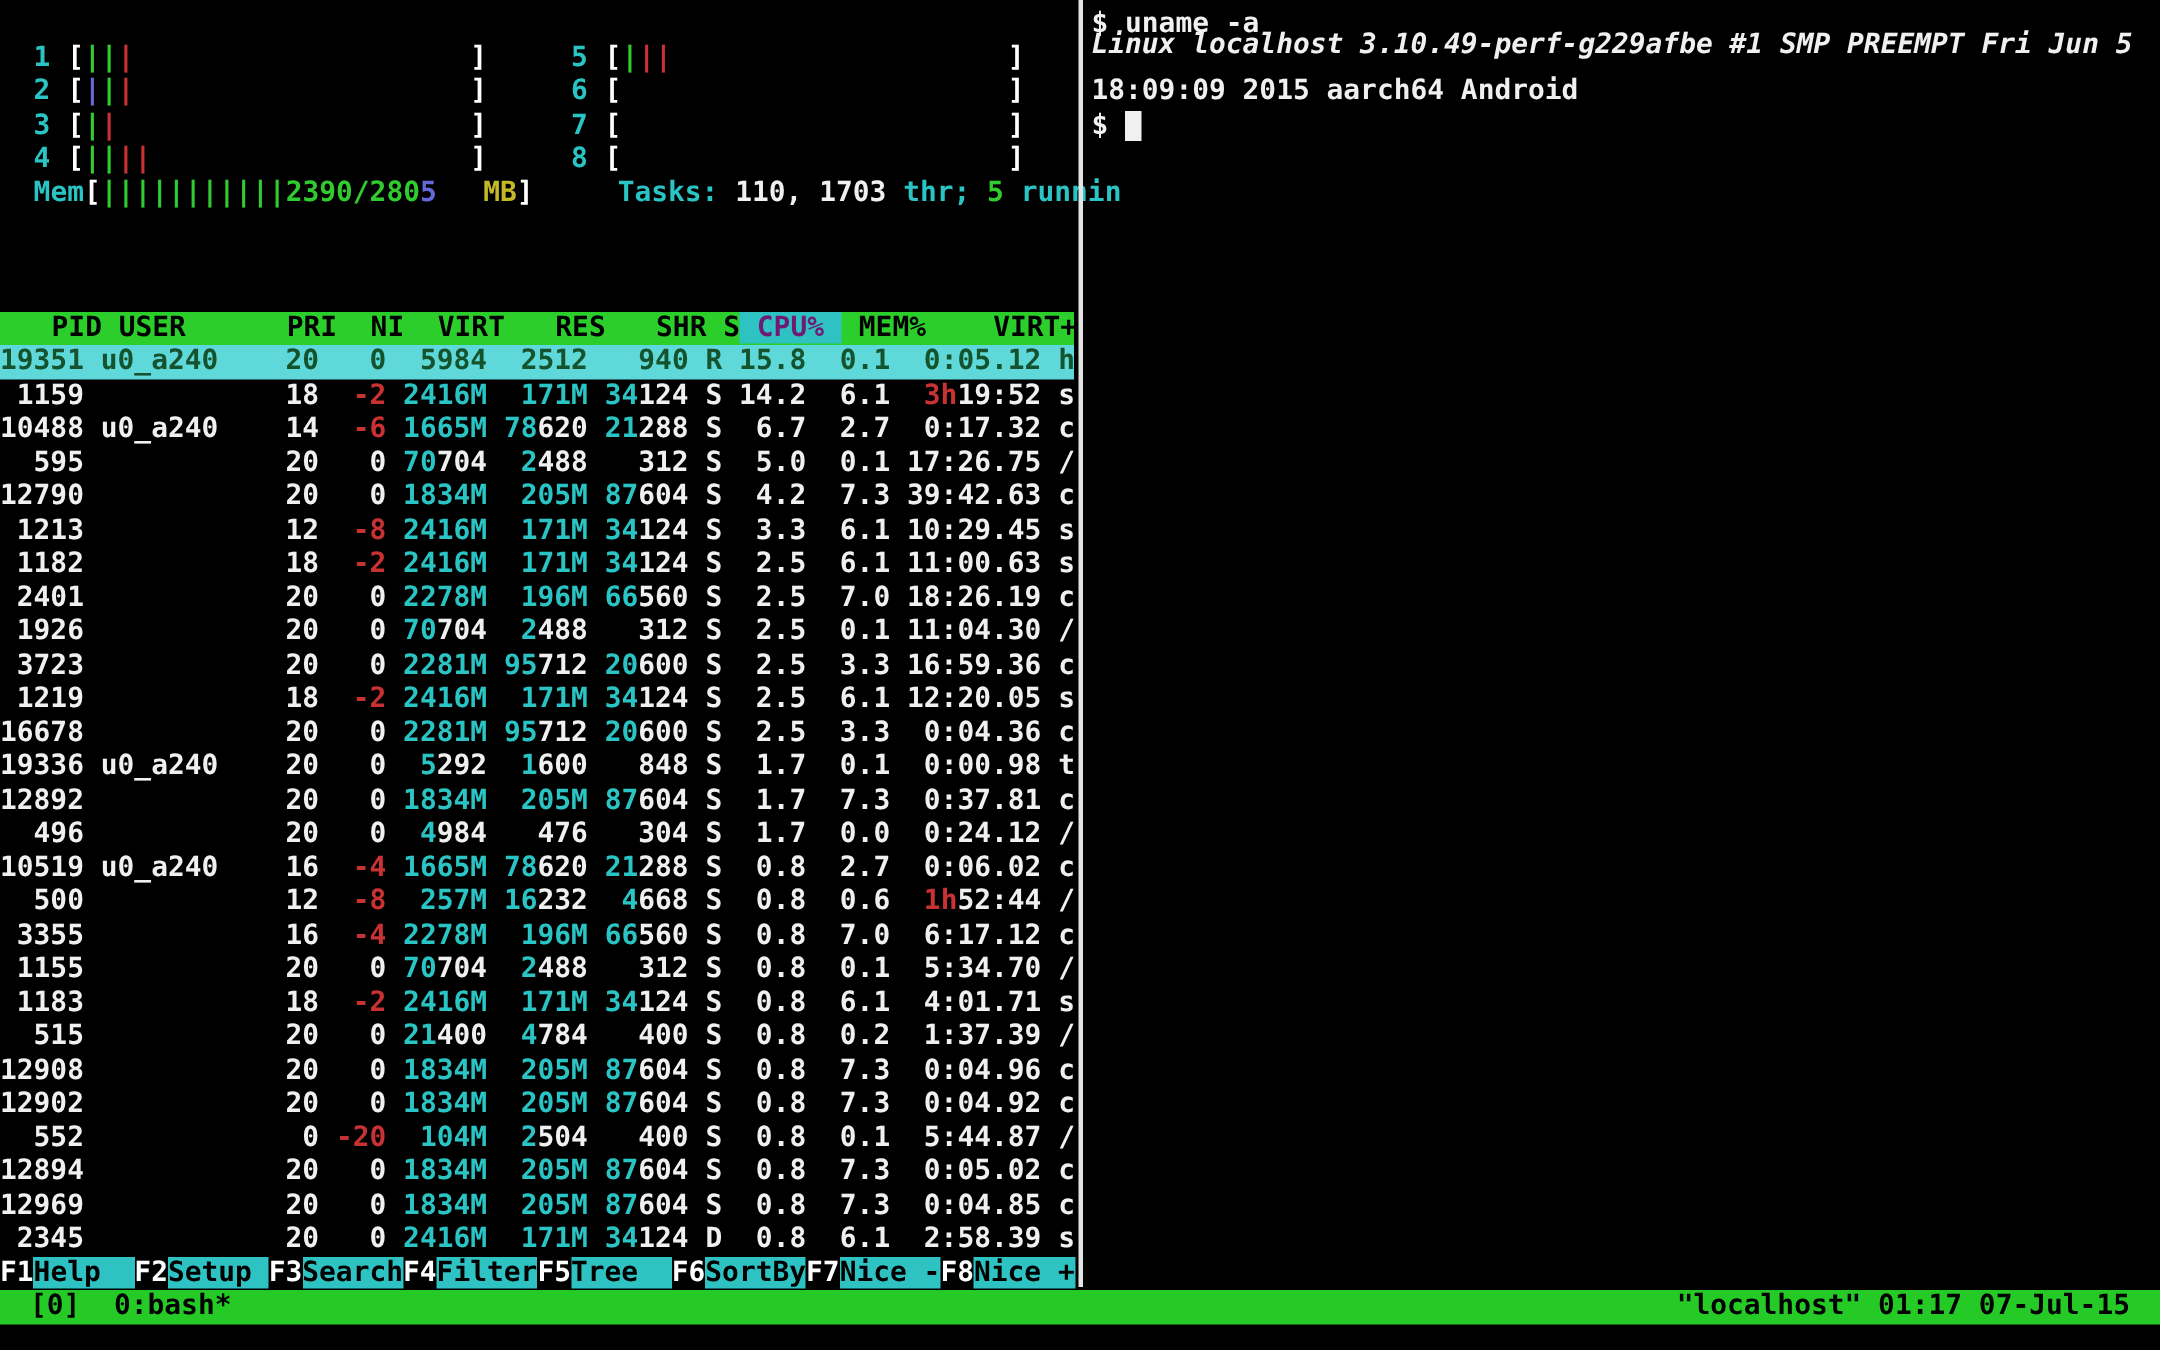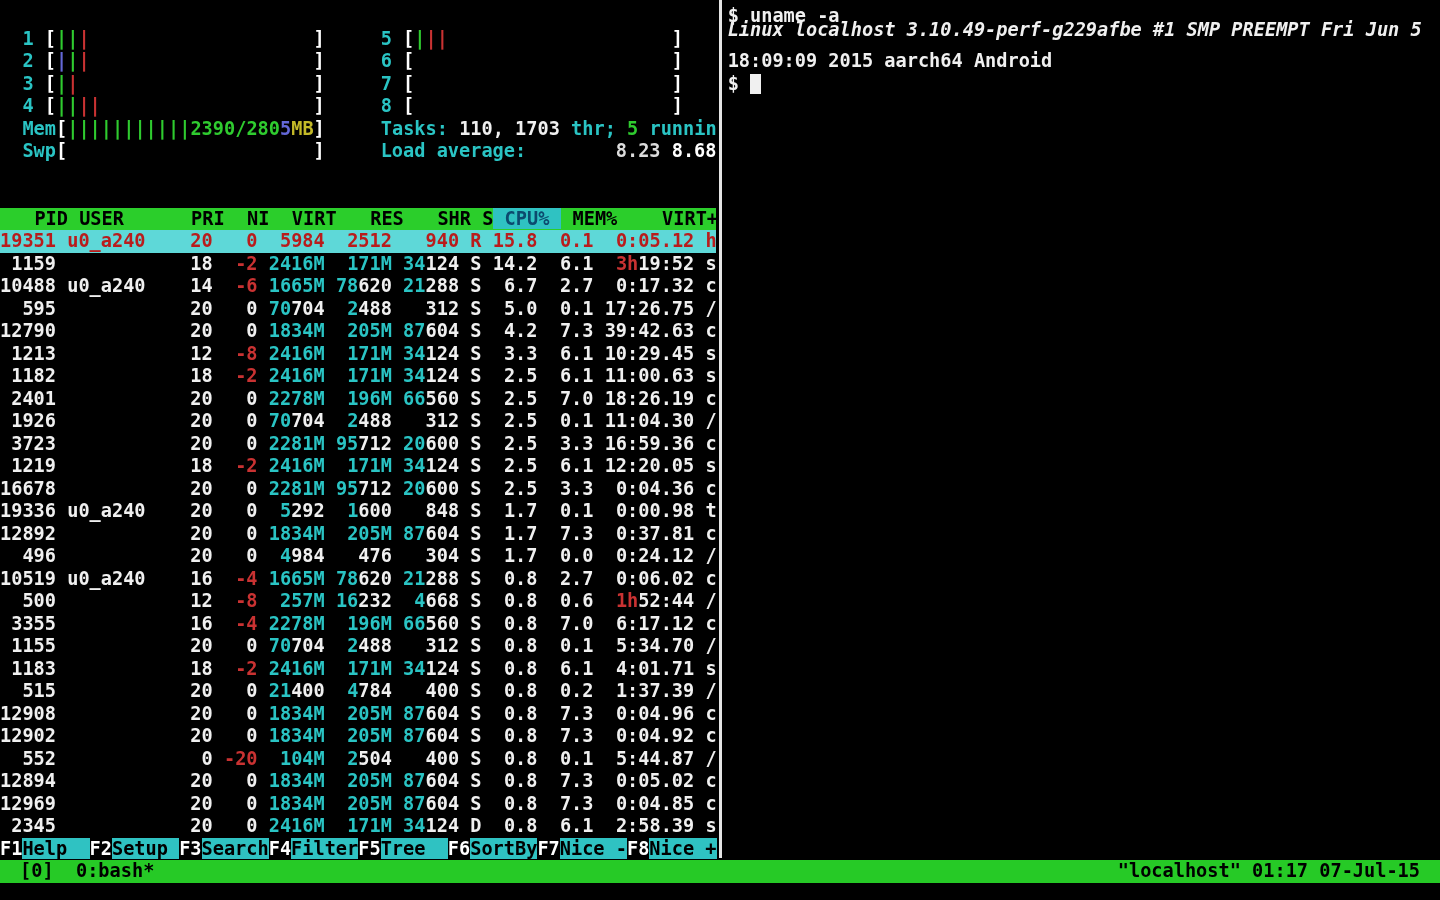--- a/index.html
+++ b/index.html
@@ -13,50 +13,49 @@
   .line{position:absolute;left:0;white-space:pre;height:22.5px;}
   #left-pane,#right-pane{position:absolute;top:0;height:900px;}
   #left-pane{left:0;width:725px;}
   #right-pane{left:65ch;right:0;}
   #divider{position:absolute;top:0;left:calc(64ch + 3px);width:3px;height:858px;background:var(--divider,#e4e4e4);}
   .c-cyan{color:var(--cyan);}
   .c-cyanb{color:var(--cyan-bright);}
   .c-green{color:var(--green);}
   .c-red{color:var(--red);}
   .c-blue{color:var(--blue);}
-  .c-yellow{color:var(--yellow);}
+  .c-yellow{color:var(--yellow);margin-left:31px;}
   .c-white{color:var(--bright-white);}
   .c-dim{color:var(--dim-white);}
   .c-bracket{color:var(--bright-white);}
   .row.header{background:var(--header-bg);width:64ch;}
   .c-hdr{color:#000;margin-left:12px;}
-  .c-hdr-sort{color:#0c4a6e;background:var(--fnkey-bg);}
+  .c-hdr-sort{color:#701a75;background:var(--fnkey-bg);}
   .row.selected{background:var(--selection-bg);width:64ch;}
-  .row.selected span{color:#b91c1c;background:transparent;}
+  .row.selected span{color:#14532d;background:transparent;}
   .c-fkey{color:var(--bright-white);}
   .c-flabel{color:#000;background:var(--fnkey-bg);}
   #status-bar{
     position:absolute;left:0;top:860px;width:1440px;height:22.5px;
     background:var(--status-bg);color:#000;
     display:flex;justify-content:space-between;
     padding:0 20px;box-sizing:border-box;white-space:pre;
   }
   .cursor{display:inline-block;width:1ch;height:20px;background:var(--foreground,#f0f0f0);vertical-align:text-bottom;}
 </style>
 </head>
 <body>
 
 <div id="screen" style="--background: #000000; --foreground: #f0f0f0; --bright-white: #ffffff; --dim-white: #dcdcdc; --cyan: #2ac4c4; --cyan-bright: #38d8d8; --green: #2fcb2f; --red: #c93232; --blue: #6468d8; --yellow: #c4ba28; --header-bg: #2bce2b; --status-bg: #26ca26; --selection-bg: #5ed8d8; --fnkey-bg: #2fc2c2; --divider: #e4e4e4;">
   <div id="left-pane">
       <div class="line" style="top: 27.5px;"><span><span class="c-cyan">  1 </span><span class="c-bracket">[</span><span class="c-green">|</span><span class="c-green">|</span><span class="c-red">|</span><span>                    </span><span class="c-bracket">]</span></span><span>     </span><span><span class="c-cyan">5 </span><span class="c-bracket">[</span><span class="c-green">|</span><span class="c-red">|</span><span class="c-red">|</span><span>                    </span><span class="c-bracket">]</span></span></div>
       <div class="line" style="top: 50px;"><span><span class="c-cyan">  2 </span><span class="c-bracket">[</span><span class="c-blue">|</span><span class="c-green">|</span><span class="c-red">|</span><span>                    </span><span class="c-bracket">]</span></span><span>     </span><span><span class="c-cyan">6 </span><span class="c-bracket">[</span><span>                       </span><span class="c-bracket">]</span></span></div>
       <div class="line" style="top: 72.5px;"><span><span class="c-cyan">  3 </span><span class="c-bracket">[</span><span class="c-green">|</span><span class="c-red">|</span><span>                     </span><span class="c-bracket">]</span></span><span>     </span><span><span class="c-cyan">7 </span><span class="c-bracket">[</span><span>                       </span><span class="c-bracket">]</span></span></div>
       <div class="line" style="top: 95px;"><span><span class="c-cyan">  4 </span><span class="c-bracket">[</span><span class="c-green">|</span><span class="c-green">|</span><span class="c-red">|</span><span class="c-red">|</span><span>                   </span><span class="c-bracket">]</span></span><span>     </span><span><span class="c-cyan">8 </span><span class="c-bracket">[</span><span>                       </span><span class="c-bracket">]</span></span></div>
       <div class="line" style="top: 117.5px;"><span>  </span><span><span class="c-cyan">Mem</span><span class="c-bracket">[</span><span class="c-green">|</span><span class="c-green">|</span><span class="c-green">|</span><span class="c-green">|</span><span class="c-green">|</span><span class="c-green">|</span><span class="c-green">|</span><span class="c-green">|</span><span class="c-green">|</span><span class="c-green">|</span><span class="c-green">|</span><span class="c-green">2390/280</span><span class="c-blue">5</span><span class="c-yellow">MB</span><span class="c-bracket">]</span></span><span>     </span><span><span class="c-cyan">Tasks: </span><span>110, 1703</span><span class="c-cyan"> thr; </span><span class="c-green">5</span><span class="c-cyan"> runnin</span></span></div>
-      <div class="line" style="top: 140px;"><span>  </span><span><span class="c-cyan">Swp</span><span class="c-bracket">[</span><span>                      </span><span class="c-bracket">]</span></span><span>     </span><span><span class="c-cyan">Load average:        </span><span class="c-dim">8.23</span><span> </span><span class="c-white">8.68</span></span></div>
       <div class="line" style="top: 162.5px;"><span>                                  </span></div>
       <div class="line row header" style="top: 207.5px;"><span class="c-hdr">  PID USER      PRI  NI  VIRT   RES   SHR S</span><span class="c-hdr-sort"> CPU% </span><span class="c-hdr">MEM%    VIRT+ C</span></div>
       <div class="line row selected" style="top: 230px;"><span><span>19351</span></span><span> </span><span><span>u0_a240  </span></span><span> </span><span><span> 20</span></span><span> </span><span><span>  0</span></span><span> </span><span><span> </span><span class="c-cyan">5</span><span>984</span></span><span> </span><span><span> </span><span class="c-cyan">2</span><span>512</span></span><span> </span><span><span>  </span><span>940</span></span><span> </span><span><span>R</span></span><span> </span><span><span>15.8</span></span><span> </span><span><span> 0.1</span></span><span> </span><span><span> </span><span>0:05.12</span></span><span> </span><span><span>h</span></span></div>
       <div class="line row" style="top: 252.5px;"><span><span> 1159</span></span><span> </span><span><span>         </span></span><span> </span><span><span> 18</span></span><span> </span><span><span class="c-red"> -2</span></span><span> </span><span><span></span><span class="c-cyan">2416M</span></span><span> </span><span><span> </span><span class="c-cyan">171M</span></span><span> </span><span><span></span><span class="c-cyan">34</span><span>124</span></span><span> </span><span><span>S</span></span><span> </span><span><span>14.2</span></span><span> </span><span><span> 6.1</span></span><span> </span><span><span> </span><span class="c-red">3h</span><span>19:52</span></span><span> </span><span><span>s</span></span></div>
       <div class="line row" style="top: 275px;"><span><span>10488</span></span><span> </span><span><span>u0_a240  </span></span><span> </span><span><span> 14</span></span><span> </span><span><span class="c-red"> -6</span></span><span> </span><span><span></span><span class="c-cyan">1665M</span></span><span> </span><span><span></span><span class="c-cyan">78</span><span>620</span></span><span> </span><span><span></span><span class="c-cyan">21</span><span>288</span></span><span> </span><span><span>S</span></span><span> </span><span><span> 6.7</span></span><span> </span><span><span> 2.7</span></span><span> </span><span><span> </span><span>0:17.32</span></span><span> </span><span><span>c</span></span></div>
       <div class="line row" style="top: 297.5px;"><span><span>  595</span></span><span> </span><span><span>         </span></span><span> </span><span><span> 20</span></span><span> </span><span><span>  0</span></span><span> </span><span><span></span><span class="c-cyan">70</span><span>704</span></span><span> </span><span><span> </span><span class="c-cyan">2</span><span>488</span></span><span> </span><span><span>  </span><span>312</span></span><span> </span><span><span>S</span></span><span> </span><span><span> 5.0</span></span><span> </span><span><span> 0.1</span></span><span> </span><span><span></span><span>17:26.75</span></span><span> </span><span><span>/</span></span></div>
       <div class="line row" style="top: 320px;"><span><span>12790</span></span><span> </span><span><span>         </span></span><span> </span><span><span> 20</span></span><span> </span><span><span>  0</span></span><span> </span><span><span></span><span class="c-cyan">1834M</span></span><span> </span><span><span> </span><span class="c-cyan">205M</span></span><span> </span><span><span></span><span class="c-cyan">87</span><span>604</span></span><span> </span><span><span>S</span></span><span> </span><span><span> 4.2</span></span><span> </span><span><span> 7.3</span></span><span> </span><span><span></span><span>39:42.63</span></span><span> </span><span><span>c</span></span></div>
       <div class="line row" style="top: 342.5px;"><span><span> 1213</span></span><span> </span><span><span>         </span></span><span> </span><span><span> 12</span></span><span> </span><span><span class="c-red"> -8</span></span><span> </span><span><span></span><span class="c-cyan">2416M</span></span><span> </span><span><span> </span><span class="c-cyan">171M</span></span><span> </span><span><span></span><span class="c-cyan">34</span><span>124</span></span><span> </span><span><span>S</span></span><span> </span><span><span> 3.3</span></span><span> </span><span><span> 6.1</span></span><span> </span><span><span></span><span>10:29.45</span></span><span> </span><span><span>s</span></span></div>
       <div class="line row" style="top: 365px;"><span><span> 1182</span></span><span> </span><span><span>         </span></span><span> </span><span><span> 18</span></span><span> </span><span><span class="c-red"> -2</span></span><span> </span><span><span></span><span class="c-cyan">2416M</span></span><span> </span><span><span> </span><span class="c-cyan">171M</span></span><span> </span><span><span></span><span class="c-cyan">34</span><span>124</span></span><span> </span><span><span>S</span></span><span> </span><span><span> 2.5</span></span><span> </span><span><span> 6.1</span></span><span> </span><span><span></span><span>11:00.63</span></span><span> </span><span><span>s</span></span></div>
       <div class="line row" style="top: 387.5px;"><span><span> 2401</span></span><span> </span><span><span>         </span></span><span> </span><span><span> 20</span></span><span> </span><span><span>  0</span></span><span> </span><span><span></span><span class="c-cyan">2278M</span></span><span> </span><span><span> </span><span class="c-cyan">196M</span></span><span> </span><span><span></span><span class="c-cyan">66</span><span>560</span></span><span> </span><span><span>S</span></span><span> </span><span><span> 2.5</span></span><span> </span><span><span> 7.0</span></span><span> </span><span><span></span><span>18:26.19</span></span><span> </span><span><span>c</span></span></div>

